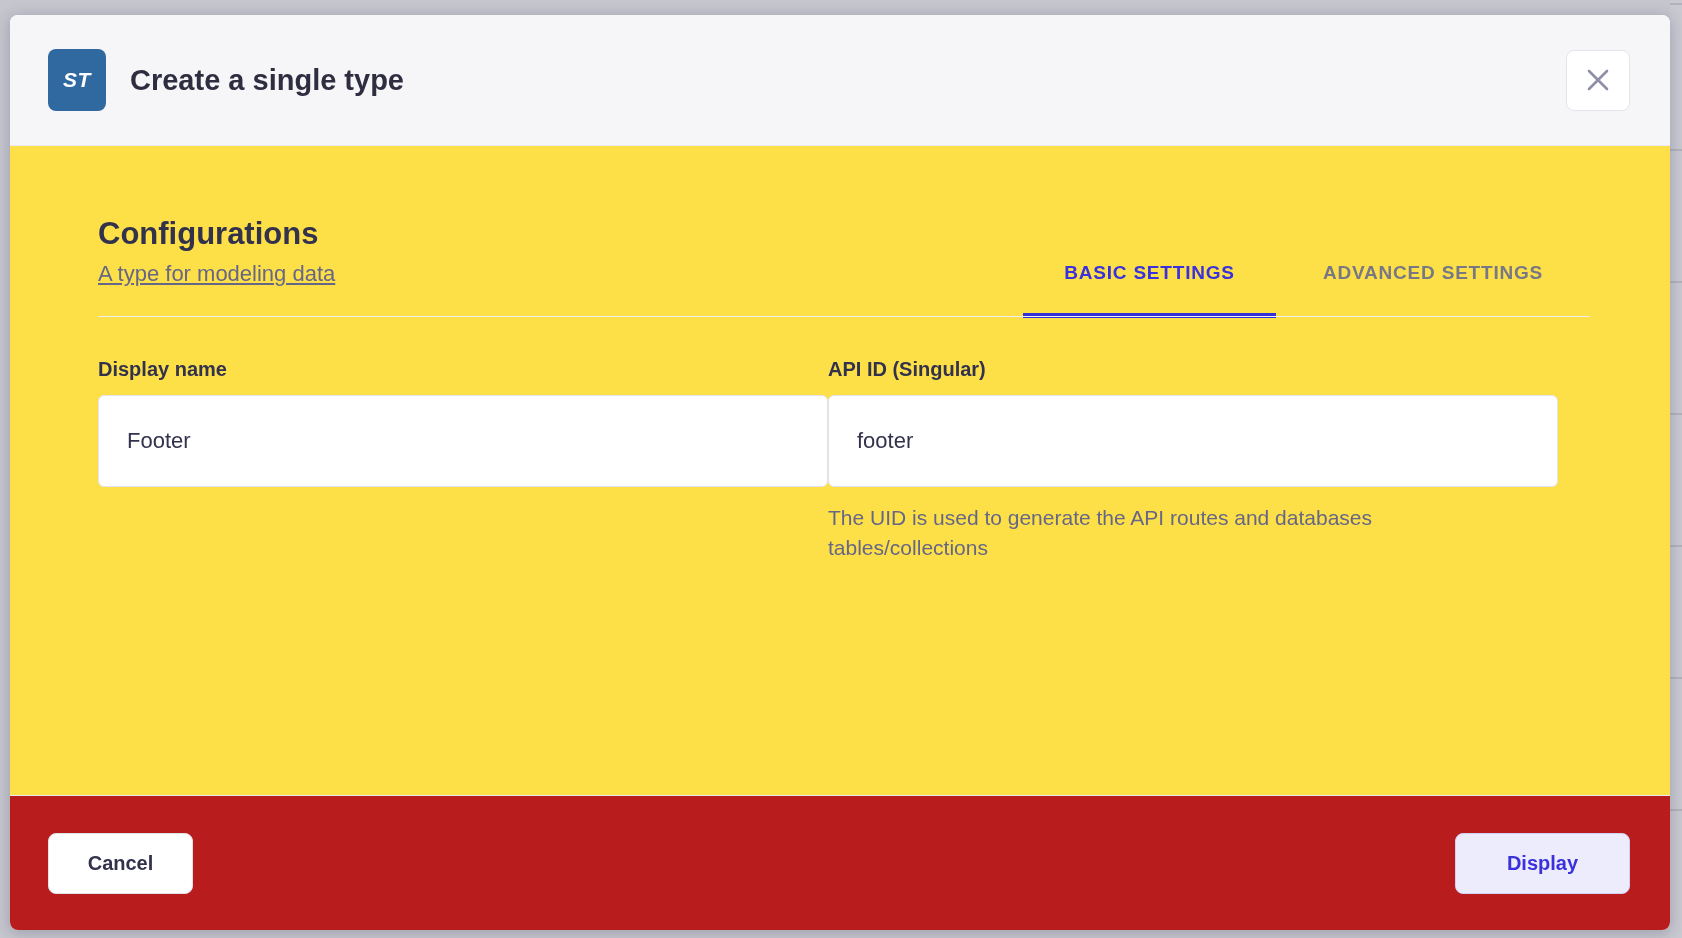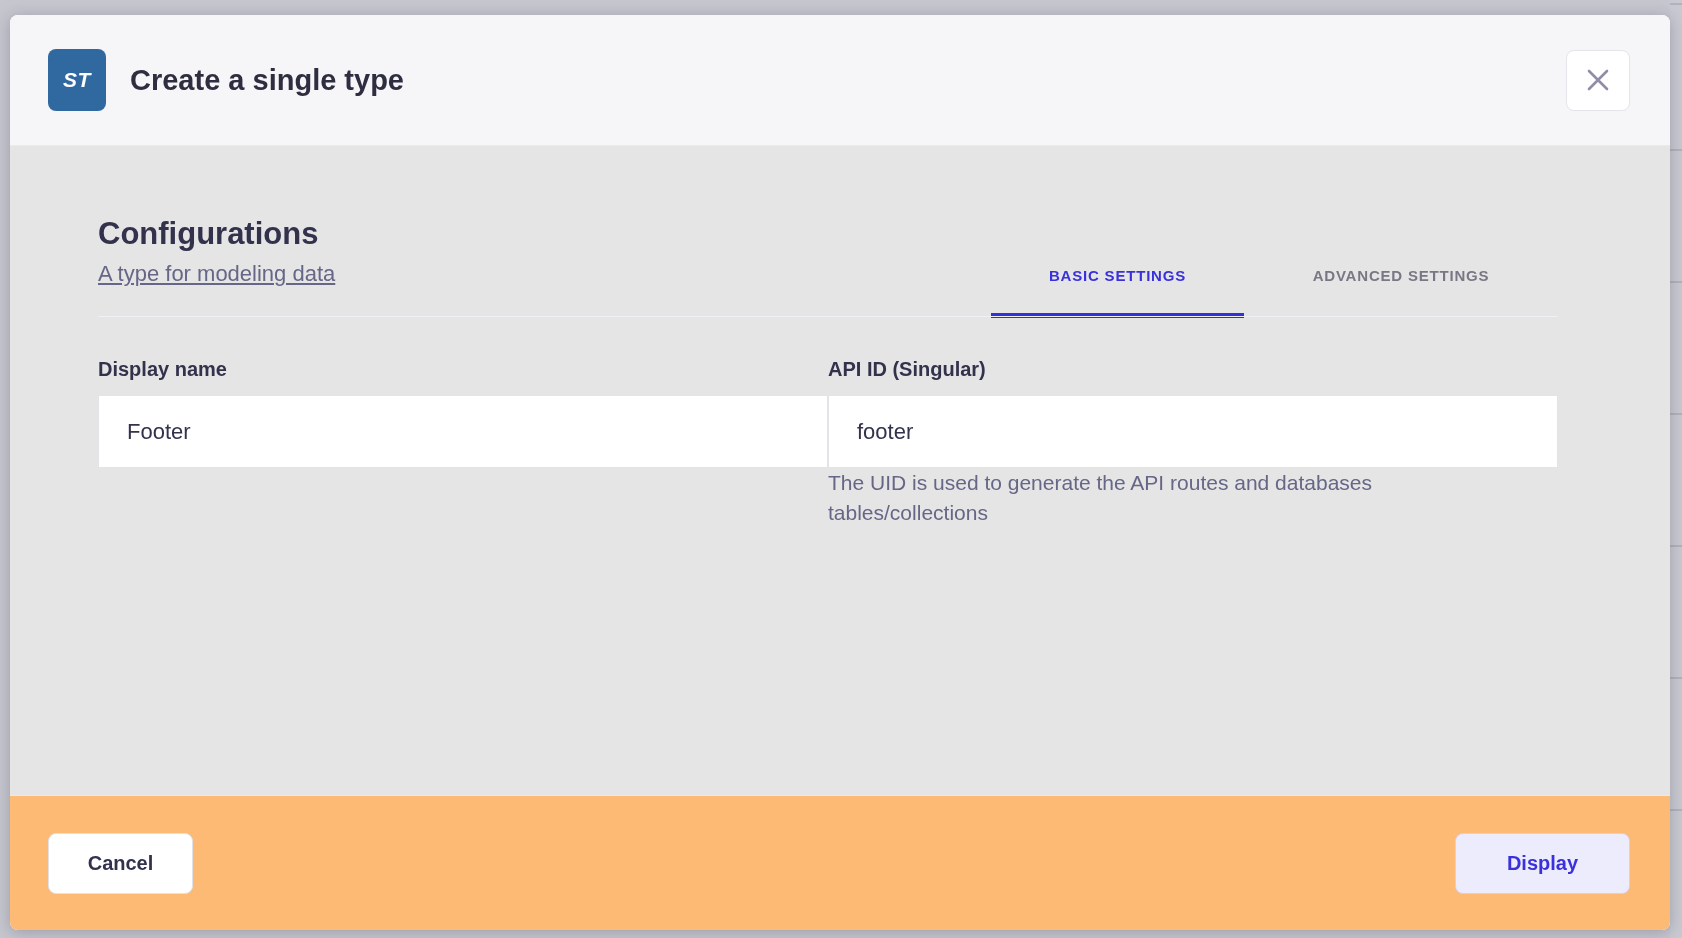--- a/index.html
+++ b/index.html
@@ -53,22 +53,22 @@
     background:#ffffff;
     border:1px solid #e4e4ea;
     border-radius:8px;
     display:flex; align-items:center; justify-content:center;
     cursor:pointer;
   }
   .close-btn svg { display:block; }
   
   .modal-body {
     flex:1 1 auto;
-    background:#e5e5e5;
-    padding:0 112px 0 88px;
+    background:#fde047;
+    padding:0 80px 0 88px;
   }
   .heading-row {
     margin-top:70px;
     display:flex; justify-content:space-between; align-items:flex-end;
     position:relative;
   }
   .heading-row .divider {
     position:absolute; left:0; right:0; bottom:0;
     height:1px; background:#f0f0f4;
   }
@@ -76,21 +76,21 @@
   .section-title {
     font-size:31px; font-weight:bold; color:#32324d;
   }
   .section-subtitle {
     margin-top:9px;
     font-size:22px; color:#666687;text-decoration:underline;
   }
   .tabs { display:flex; align-items:flex-end; }
   .tab {
     display:flex; justify-content:center;
-    font-size:15px; font-weight:bold; letter-spacing:.8px;
+    font-size:19px; font-weight:bold; letter-spacing:.8px;
     color:#787885;
     padding-bottom:33px;
     position:relative;
     cursor:pointer;
   }
   .tab-basic { width:253px; }
   .tab-advanced { width:314px; }
   .tab.active { color:#3a30dc; }
   .tab.active::after {
     content:"";
@@ -101,39 +101,40 @@
   .fields-row {
     margin-top:41px;
     display:flex; 
   }
   .field-col { width:730px; }
   .field-label {
     font-size:20px; font-weight:bold; color:#32324d;
     margin-bottom:14px;
   }
   .text-input {
-    width:100%; height:73px;
+    width:100%; height:92px;
     border:1px solid #e3e3ea;
-    border-radius:0;
+    border-radius:6px;
     background:#ffffff;
     padding:0 28px;
     font-family:"Liberation Sans", sans-serif;
     font-size:22px; color:#32324d;
     outline:none;
   }
   .helper-text {
+    margin-top:16px;
     max-width:620px;
     font-size:21px; line-height:30px;
     color:#666687;
   }
   .plural-group { margin-top:46px; }
   
   .modal-footer {
     height:135px; flex:0 0 135px;
-    background:#fdba74;
+    background:#b91c1c;
     border-top:1px solid #e9e9f0;
     display:flex; align-items:center; justify-content:space-between;
     padding:0 40px 0 38px;
   }
   .btn {
     height:61px;
     border-radius:8px;
     font-family:"Liberation Sans", sans-serif;
     font-size:20px; font-weight:bold;
     display:flex; align-items:center; justify-content:center;

